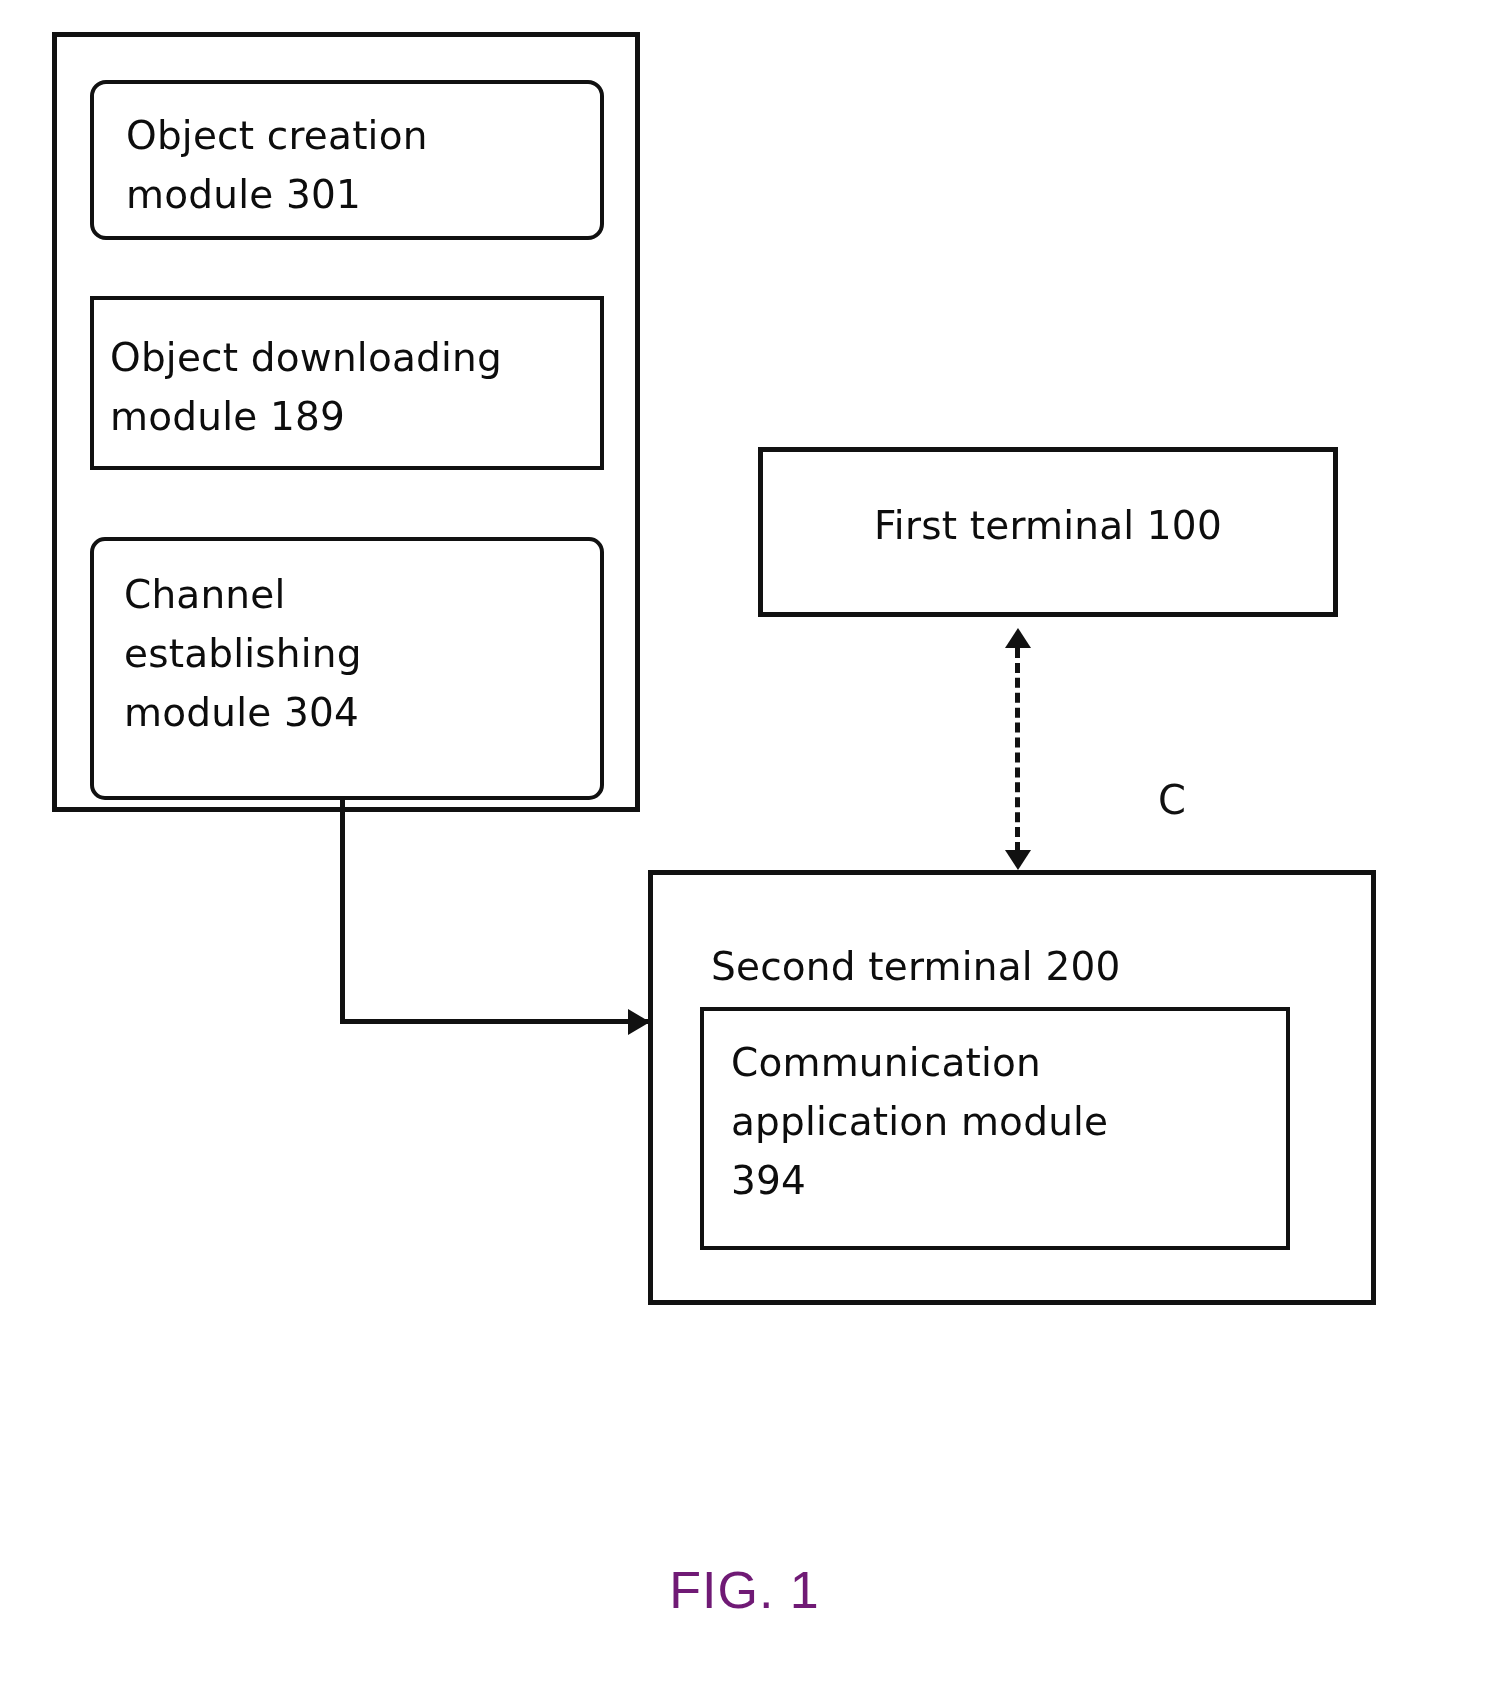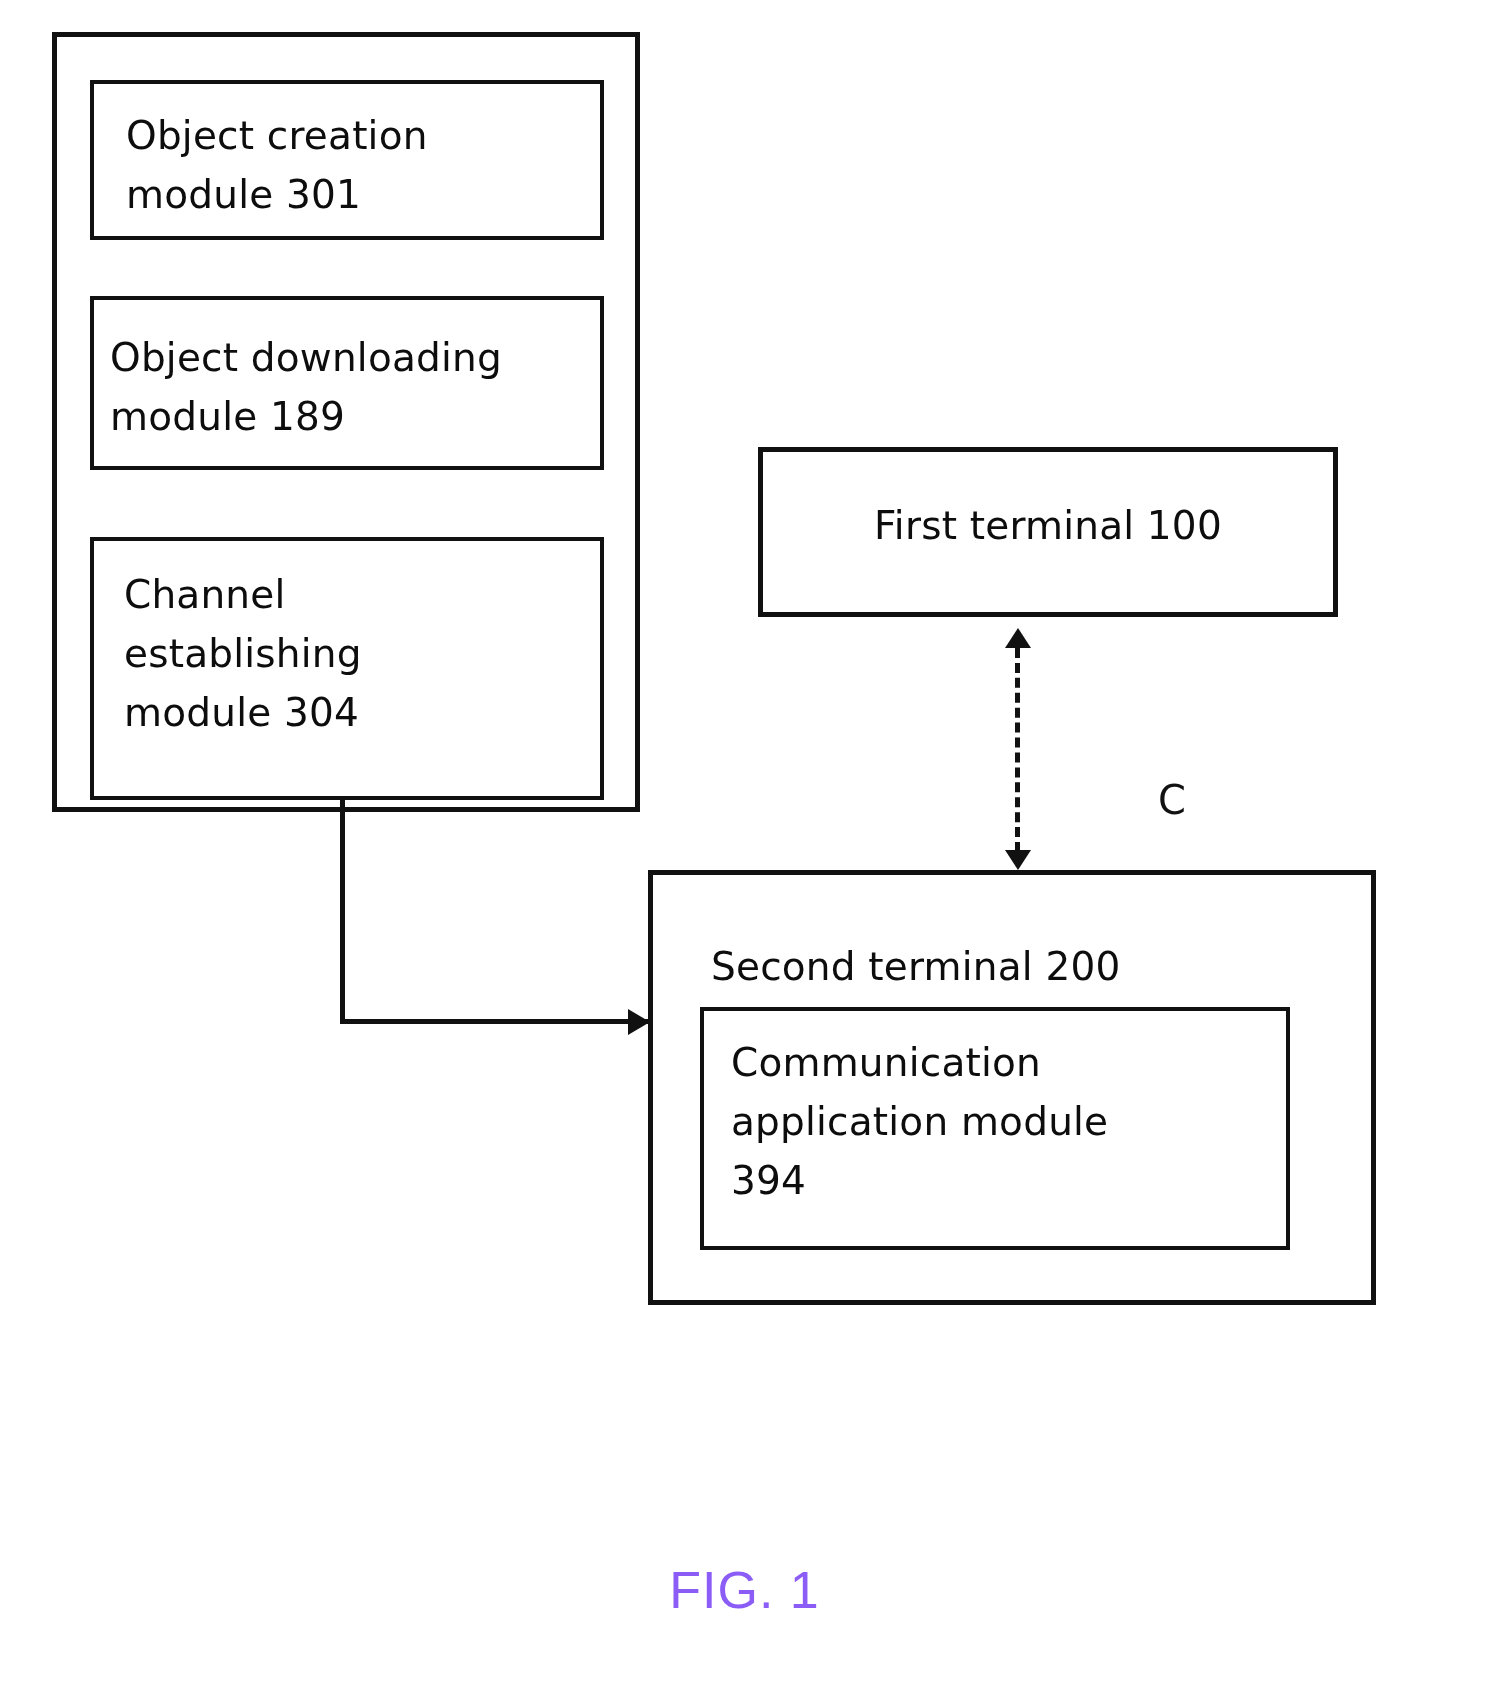--- a/index.html
+++ b/index.html
@@ -99,41 +99,41 @@
 
   
   .fig-caption {
     position: absolute;
     width: 100%;
     left: 0;
     text-align: center;
     font-family: "Liberation Sans", sans-serif;
     font-size: 52px;
     letter-spacing: 1px;
-    color: #8b5cf6;
+    color: #701a75;
   }
 </style>
 </head>
 <body>
 
 <div id="page">
 
   <div class="box" style="left:52px; top:32px; width:588px; height:780px;"></div>
 
-  <div class="box thin" style="left:90px; top:80px; width:514px; height:160px;">
+  <div class="box thin" style="left:90px; top:80px; width:514px; height:160px;border-radius:16px;">
     <div class="boxtext" style="left:32px; top:22px;">Object creation
 module 301</div>
   </div>
 
   <div class="box thin" style="left:90px; top:296px; width:514px; height:174px;">
     <div class="boxtext" style="left:16px; top:28px;">Object downloading
 module 189</div>
   </div>
 
-  <div class="box thin" style="left:90px; top:537px; width:514px; height:263px;">
+  <div class="box thin" style="left:90px; top:537px; width:514px; height:263px;border-radius:15px;">
     <div class="boxtext" style="left:30px; top:24px;">Channel
 establishing
 module 304</div>
   </div>
 
   <div class="box" style="left:758px; top:447px; width:580px; height:170px;">
     <div class="boxtext centered" style="top:44px;">First terminal 100</div>
   </div>
 
   <div class="box" style="left:648px; top:870px; width:728px; height:435px;">

